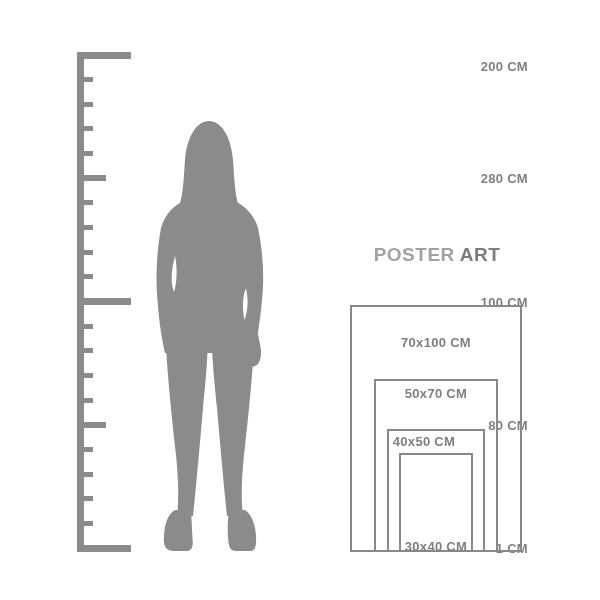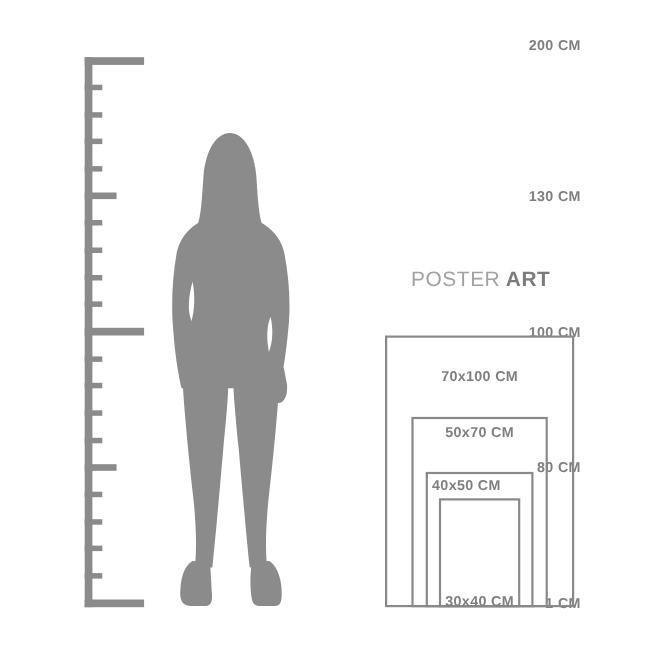--- a/index.html
+++ b/index.html
@@ -25,21 +25,21 @@
     position:absolute;border:2px solid var(--border);box-sizing:border-box;background:transparent;
   }
   .poster-label{
     position:absolute;color:var(--text);font-weight:bold;font-size:13px;
     transform:translate(-50%,-50%);white-space:nowrap;letter-spacing:0.3px;
   }
   .brand{
     position:absolute;left:437px;top:244px;transform:translateX(-50%);
     font-size:19px;white-space:nowrap;letter-spacing:0.5px;
   }
-  .brand .light{color:var(--brand-light);font-weight:normal;}
+  .brand .light{color:var(--brand-light);font-weight:bold;}
   .brand .dark{color:var(--brand-dark);font-weight:bold;margin-left:5px;}
   .silhouette-svg{position:absolute;left:0;top:0;width:600px;height:600px;}
   .fill-shape{fill:var(--shape);}
   .fill-bg{fill:var(--bg);}
 </style>
 </head>
 <body>
 
 <div id="canvas">
 
@@ -59,22 +59,22 @@
       <div class="tick" style="left: 77px; top: 274.35px; width: 16px; height: 5px;"></div>
       <div class="tick" style="left: 77px; top: 249.7px; width: 16px; height: 5px;"></div>
       <div class="tick" style="left: 77px; top: 225.05px; width: 16px; height: 5px;"></div>
       <div class="tick" style="left: 77px; top: 200.4px; width: 16px; height: 5px;"></div>
       <div class="tick" style="left: 77px; top: 175.25px; width: 29px; height: 6px;"></div>
       <div class="tick" style="left: 77px; top: 151.1px; width: 16px; height: 5px;"></div>
       <div class="tick" style="left: 77px; top: 126.45px; width: 16px; height: 5px;"></div>
       <div class="tick" style="left: 77px; top: 101.8px; width: 16px; height: 5px;"></div>
       <div class="tick" style="left: 77px; top: 77.15px; width: 16px; height: 5px;"></div>
       <div class="tick" style="left: 77px; top: 51.5px; width: 54px; height: 7px;"></div>
-      <div class="ruler-label" style="right: 72px; top: 41px;">200 CM</div>
-      <div class="ruler-label" style="right: 72px; top: 178.25px;">130 CM</div>
+      <div class="ruler-label" style="right: 72px; top: 66px;">200 CM</div>
+      <div class="ruler-label" style="right: 72px; top: 178.25px;">280 CM</div>
       <div class="ruler-label" style="right: 72px; top: 301.5px;">100 CM</div>
       <div class="ruler-label" style="right: 72px; top: 424.75px;">80 CM</div>
       <div class="ruler-label" style="right: 72px; top: 548px;">1 CM</div>
     </div>
 
   <svg class="silhouette-svg" viewBox="0 0 600 600" xmlns="http://www.w3.org/2000/svg" aria-hidden="true">
 
     <path class="fill-shape" d="
       M209 121
       C 221 121, 231 136, 233 160

